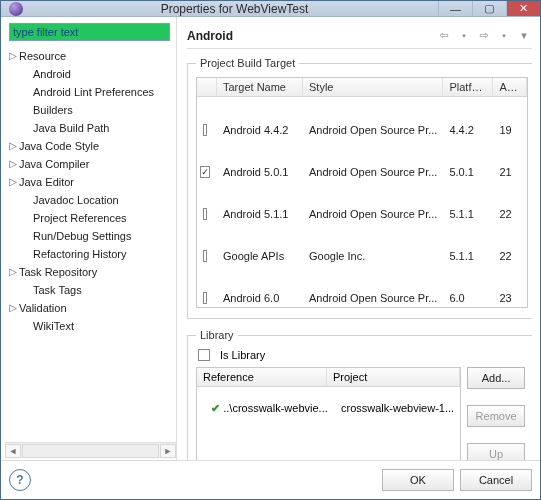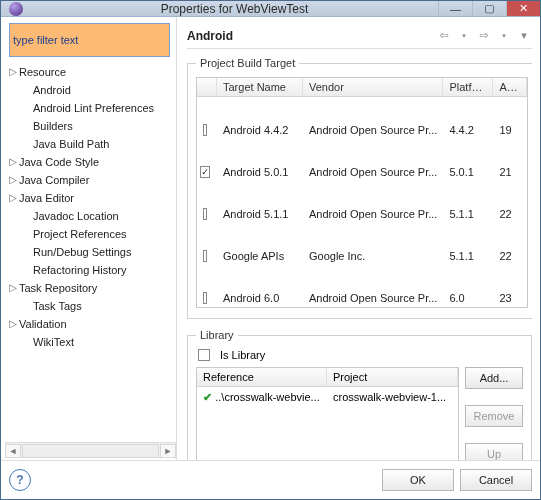--- a/index.html
+++ b/index.html
@@ -6,21 +6,21 @@
   body { background:#fff; width:541px; height:500px; overflow:hidden; border:1px solid #4a6a8a; display:flex; flex-direction:column; }
   .titlebar { height:16px; background:linear-gradient(#cdd9e8,#bccada); display:flex; align-items:center; color:#333; border-bottom:1px solid #9fb5cb; }
   .titlebar .ico { width:18px; height:18px; margin:0 6px; display:flex;align-items:center;justify-content:center; }
   .titlebar .title { flex:1; text-align:center; font-size:12px; color:#2b2b2b; }
   .winbtns { display:flex; height:100%; }
   .winbtn { width:34px; display:flex; align-items:center; justify-content:center; border-left:1px solid #aebccf; color:#333; }
   .winbtn.close { background:#c75050; color:#fff; }
   .body { flex:1; display:flex; min-height:0; }
   .sidebar { width:176px; border-right:1px solid #ddd; display:flex; flex-direction:column; padding:6px 0 2px 4px; }
   .filter { margin:0 6px 6px 4px; }
-  .filter input { width:100%; height:34px; border:1px solid #7a9ccf; padding:1px 3px; background:#fdba74; color:#1a3e8c; }
+  .filter input { width:100%; height:18px; border:1px solid #7a9ccf; padding:1px 3px; background:#22c55e; color:#1a3e8c; }
   .tree { flex:1; overflow:auto; color:#222; line-height:16px; padding-left:2px;}
   .tree .row { display:flex; align-items:center; padding:1px 0; white-space:nowrap;}
   .tree .tw { width:12px; text-align:center; color:#6b6b6b; font-size:10px; }
   .tree .indent1 { padding-left:14px; }
   .tree .sel { background:transparent; }
   .sb { height:16px; background:#f0f0f0; border-top:1px solid #ddd; display:flex; align-items:center; gap:1px;}
   .sb .track{flex:1;background:#eee;height:14px;border:1px solid #d7d7d7;}
   .sb .arr{width:16px;height:14px;border:1px solid #d7d7d7;background:#f7f7f7;display:flex;align-items:center;justify-content:center;color:#777;font-size:9px;}
   .main { flex:1; display:flex; flex-direction:column; padding:6px 8px 0 10px; min-width:0;}
   .mainhead { display:flex; align-items:center; height:26px; border-bottom:1px solid #ddd; }
@@ -39,21 +39,21 @@
   .w-chk{width:20px;display:flex;align-items:center;justify-content:center;}
   .w-name{width:86px;}
   .w-vendor{flex:1;}
   .w-plat{width:50px;}
   .w-api{width:34px;}
   .libchk { display:flex; align-items:center; gap:6px; margin-bottom:6px; margin-left:2px;}
   .librow { display:flex; gap:6px; }
   .libtbl { flex:1; border:1px solid #c8c8c8; height:96px;}
   .libtbl .hd{display:flex;background:linear-gradient(#fcfcfc,#ececec);border-bottom:1px solid #d5d5d5;}
   .libtbl .hd .c{padding:3px 6px;border-right:1px solid #e0e0e0;}
-  .libtbl .bd .r{display:flex;padding:2px 0;}
+  .libtbl .bd .r{display:flex;padding:13px 0;margin-left:8px;}
   .libtbl .bd .c{padding:2px 6px;overflow:hidden;white-space:nowrap;text-overflow:ellipsis;}
   .w-ref{width:130px;}
   .w-proj{flex:1;}
   .btncol{display:flex;flex-direction:column;gap:16px;width:58px;}
   button.ui{height:22px;border:1px solid #b7b7b7;background:linear-gradient(#fefefe,#e9e9e9);color:#222;font-size:11px;padding:0 6px;}
   button.ui:disabled{color:#9a9a9a;}
   .botrow{display:flex;justify-content:flex-end;gap:0;padding:4px 0 8px 0;}
   .dlgfoot{border-top:1px solid #ddd;display:flex;align-items:center;padding:8px;gap:6px;}
   .dlgfoot .help{width:22px;height:22px;border:1.5px solid #4a78b5;border-radius:50%;display:flex;align-items:center;justify-content:center;color:#4a78b5;font-weight:bold;font-size:12px;}
   .dlgfoot .sp{flex:1;}
@@ -166,21 +166,21 @@
     </div>
 
     <div class="content">
 
       <fieldset class="group">
         <legend>Project Build Target</legend>
         <div class="tbl">
           <div class="hd">
             <div class="c w-chk"></div>
             <div class="c w-name">Target Name</div>
-            <div class="c w-vendor">Vendor</div>
+            <div class="c w-vendor">Style</div>
             <div class="c w-plat">Platfo...</div>
             <div class="c w-api">AP...</div>
           </div>
           <div class="bd" id="bt-rows">
               <div class="r">
                 <div class="c w-chk">
                   <span class="cb"></span>
                 </div>
                 <div class="c w-name">Android 4.4.2</div>
                 <div class="c w-vendor">Android Open Source Pr...</div>

